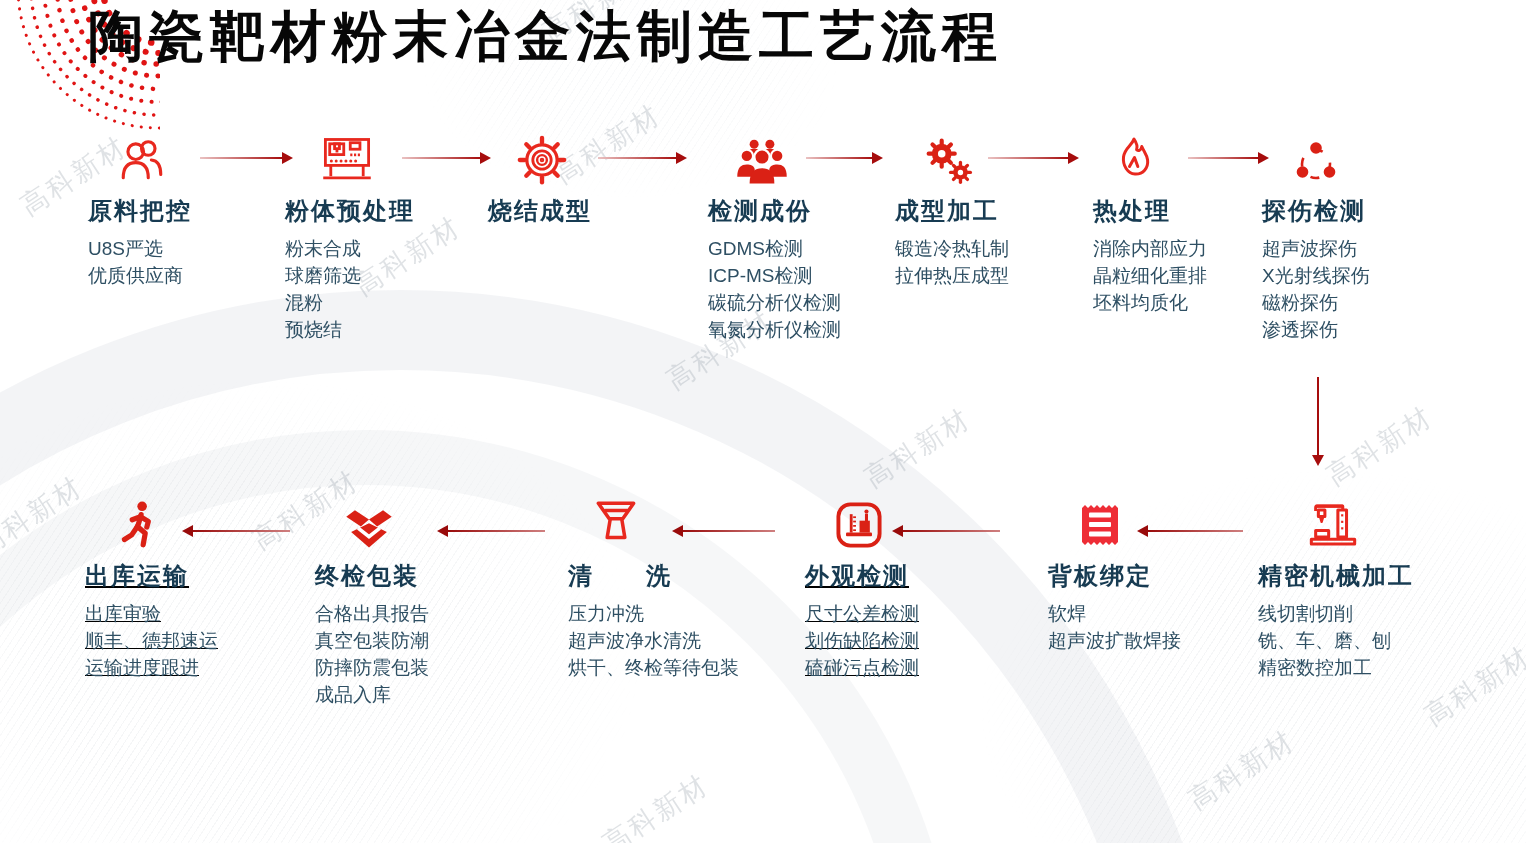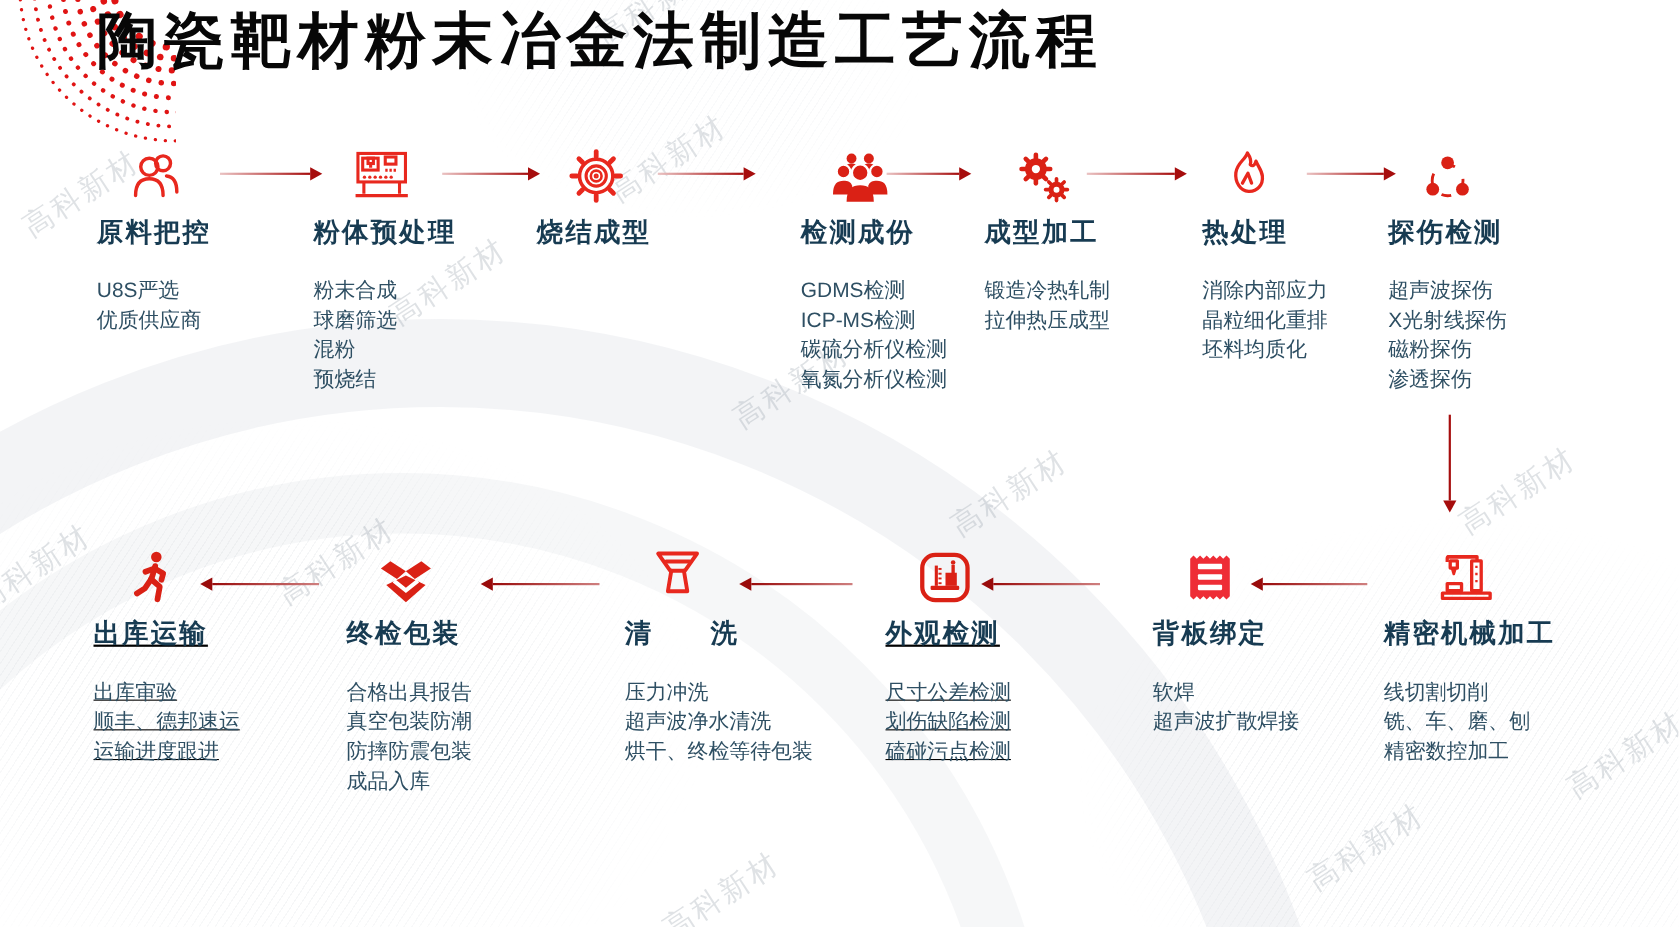--- a/index.html
+++ b/index.html
@@ -21,21 +21,21 @@
     transform:rotate(-33deg);white-space:nowrap;pointer-events:none;}
 
   
   .page-title{position:absolute;left:88px;top:0px;font-family:"Liberation Serif","DejaVu Serif",serif;
     font-weight:bold;font-size:55px;letter-spacing:6px;color:#070707;white-space:nowrap;}
 
   
   .col{position:absolute;}
   .icon-box{height:58px;display:flex;align-items:flex-end;justify-content:center;margin-bottom:9px;}
   .step-title{font-weight:bold;font-size:24px;letter-spacing:2px;color:#173b52;white-space:nowrap;}
-  .step-items{margin-top:24px;font-size:19px;line-height:27px;color:#2e4f63;white-space:nowrap;}
+  .step-items{margin-top:8px;font-size:19px;line-height:27px;color:#2e4f63;white-space:nowrap;}
   .col.wrapcol .step-items{white-space:normal;width:172px;}
 
   
   .ar{position:absolute;height:2px;}
   .ar.r{background:linear-gradient(90deg,#eac2c2,#a60d0d);}
   .ar.r::after{content:"";position:absolute;right:-11px;top:-5px;border:6px solid transparent;border-left:11px solid #a60d0d;border-right:0;}
   .ar.l{background:linear-gradient(270deg,#cf8080,#990b0b);}
   .ar.l::after{content:"";position:absolute;left:-11px;top:-5px;border:6px solid transparent;border-right:11px solid #990b0b;border-left:0;}
   .ar.d{width:2px;background:#a60d0d;}
   .ar.d::after{content:"";position:absolute;bottom:-11px;left:-5px;border:6px solid transparent;border-top:11px solid #a60d0d;border-bottom:0;}
@@ -150,21 +150,21 @@
         </g>
         <circle cx="24" cy="24" r="14" stroke-width="3"></circle>
         <circle cx="24" cy="24" r="8.5" stroke-width="2.6"></circle>
         <circle cx="24" cy="24" r="4.5" stroke-width="2.2"></circle>
         <circle cx="24" cy="24" r="1.2" stroke-width="1.8"></circle>
       </svg>
     </div>
     <div class="step-title">烧结成型</div>
   </div>
 
-  <div class="col" style="left:728px;top:128px;width:108px;">
+  <div class="col" style="left:708px;top:128px;width:108px;">
     <div class="icon-box">
       <svg class="ic ic-filled" width="54" height="50" viewBox="0 0 48 44" fill="currentColor">
         <circle cx="17" cy="7" r="4"></circle>
           <circle cx="31" cy="7" r="4"></circle>
         <path d="M11,17 C11,12.5 13.5,11 17,11 C20.5,11 23,12.5 23,17 Z"></path>
         <path d="M25,17 C25,12.5 27.5,11 31,11 C34.5,11 37,12.5 37,17 Z"></path>
         <circle cx="10.5" cy="17.5" r="5.5"></circle>
           <circle cx="10.5" cy="17.5" r="5.5" fill="none" stroke="#fff" stroke-width="1.8"></circle>
         <circle cx="37.5" cy="17.5" r="5.5"></circle>
           <circle cx="37.5" cy="17.5" r="5.5" fill="none" stroke="#fff" stroke-width="1.8"></circle>

